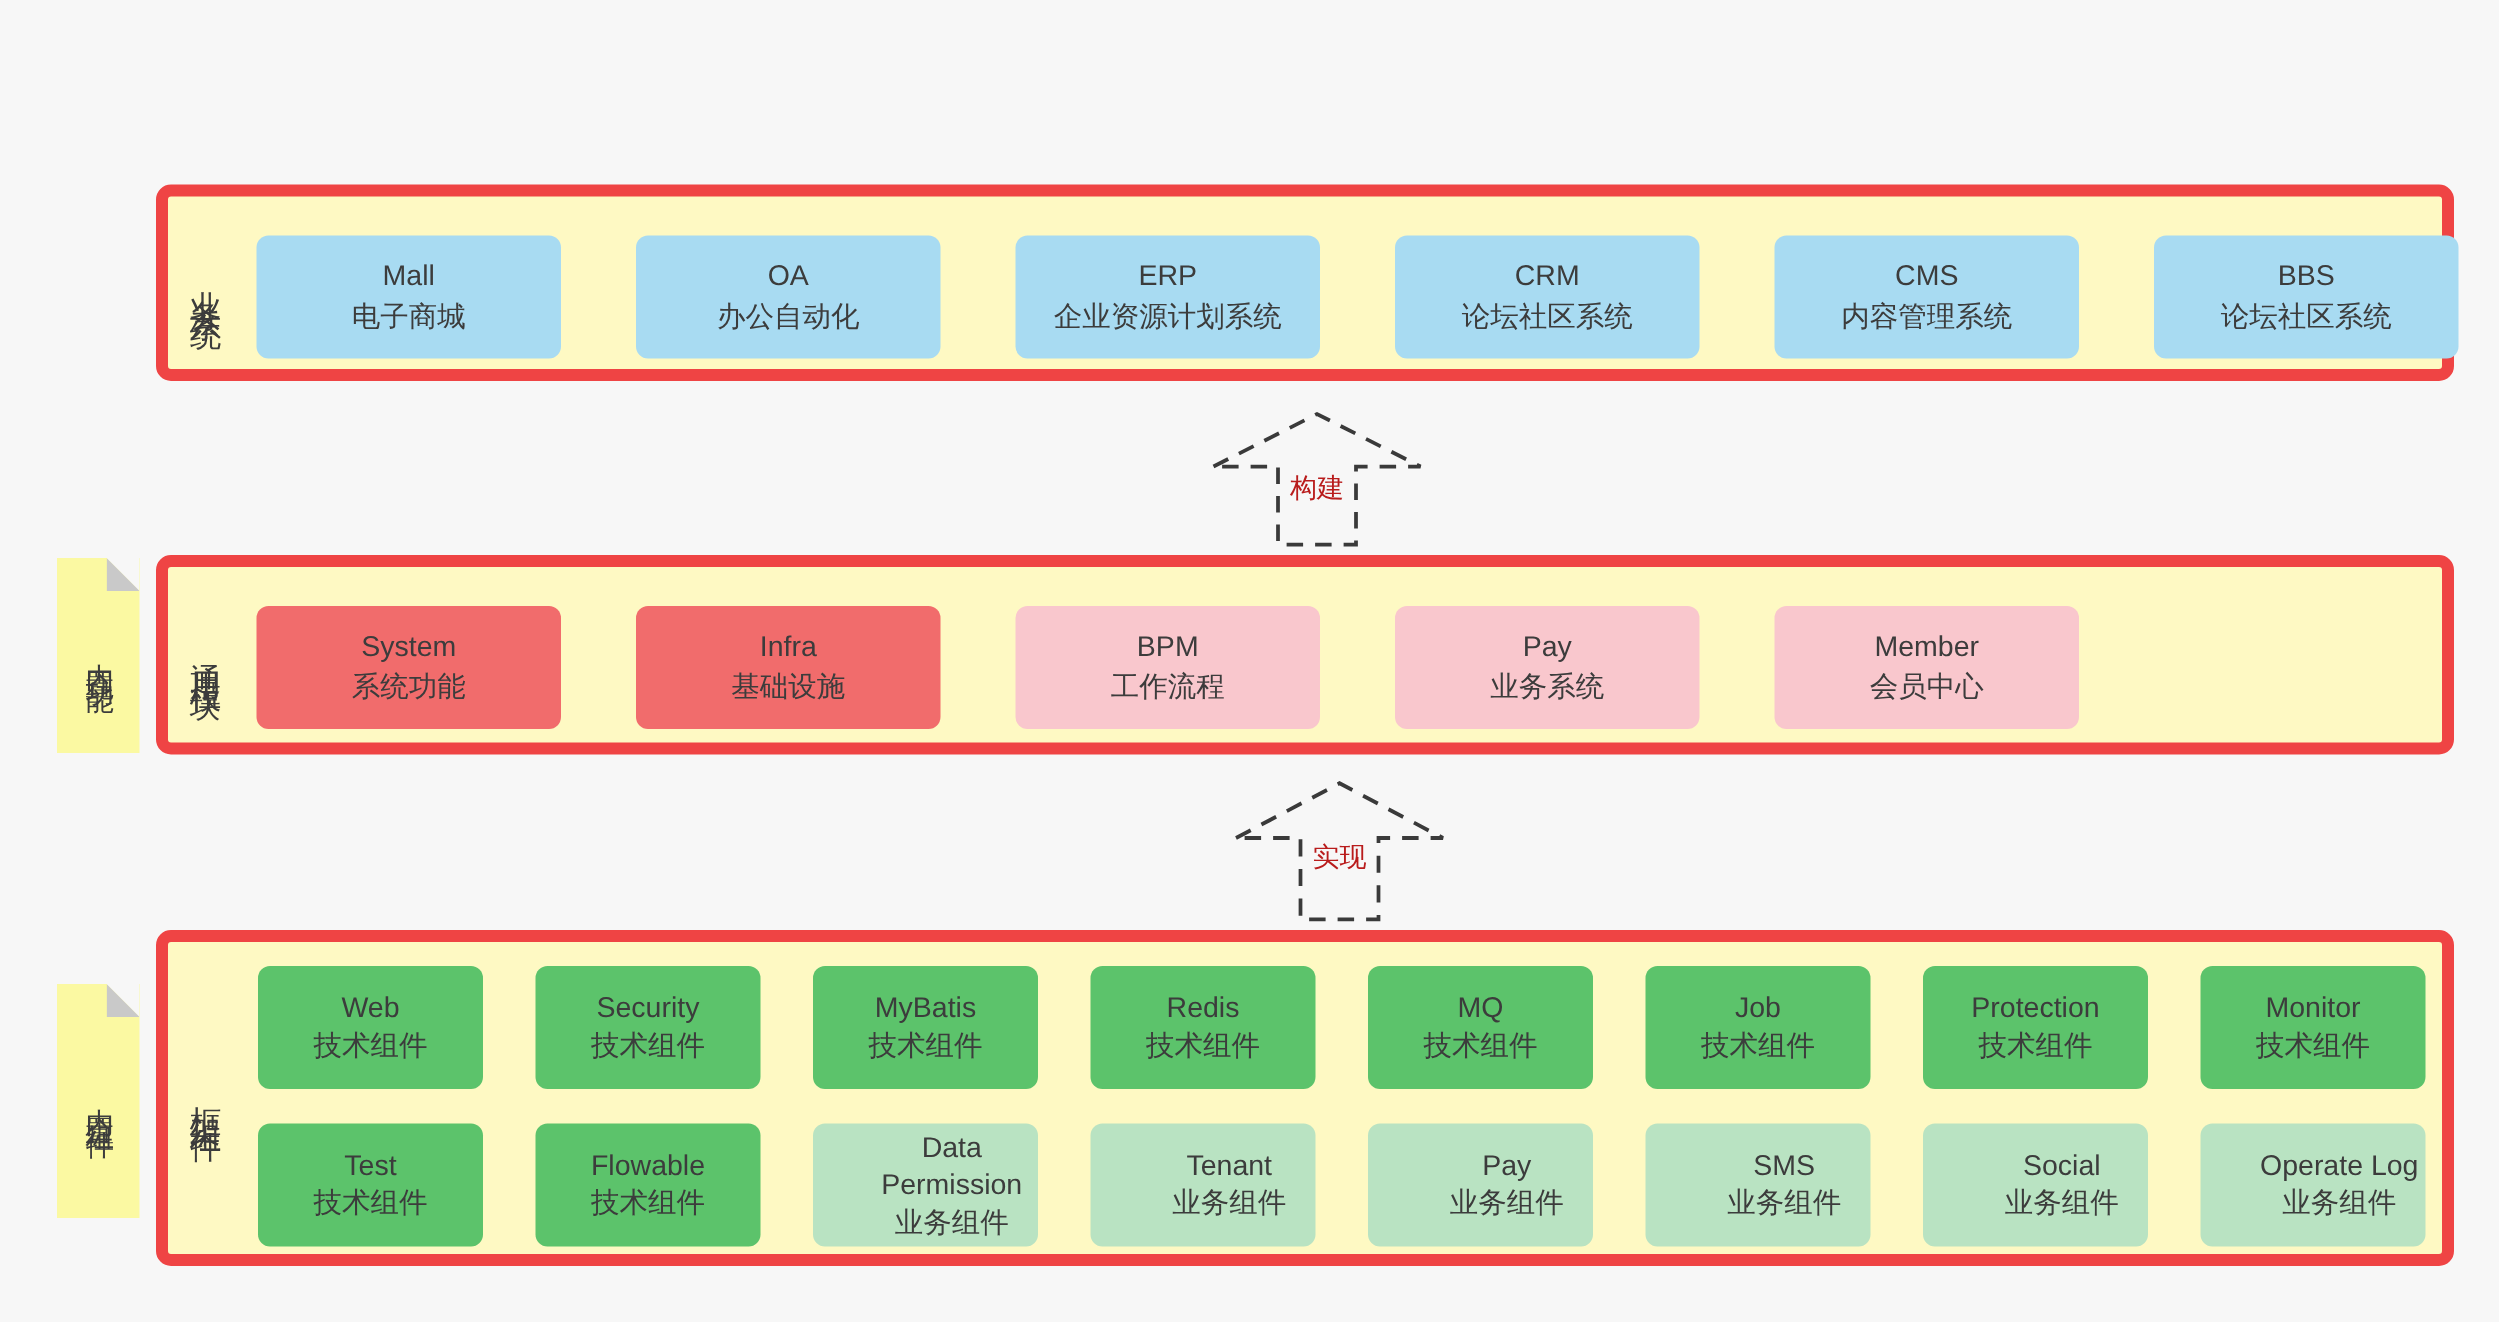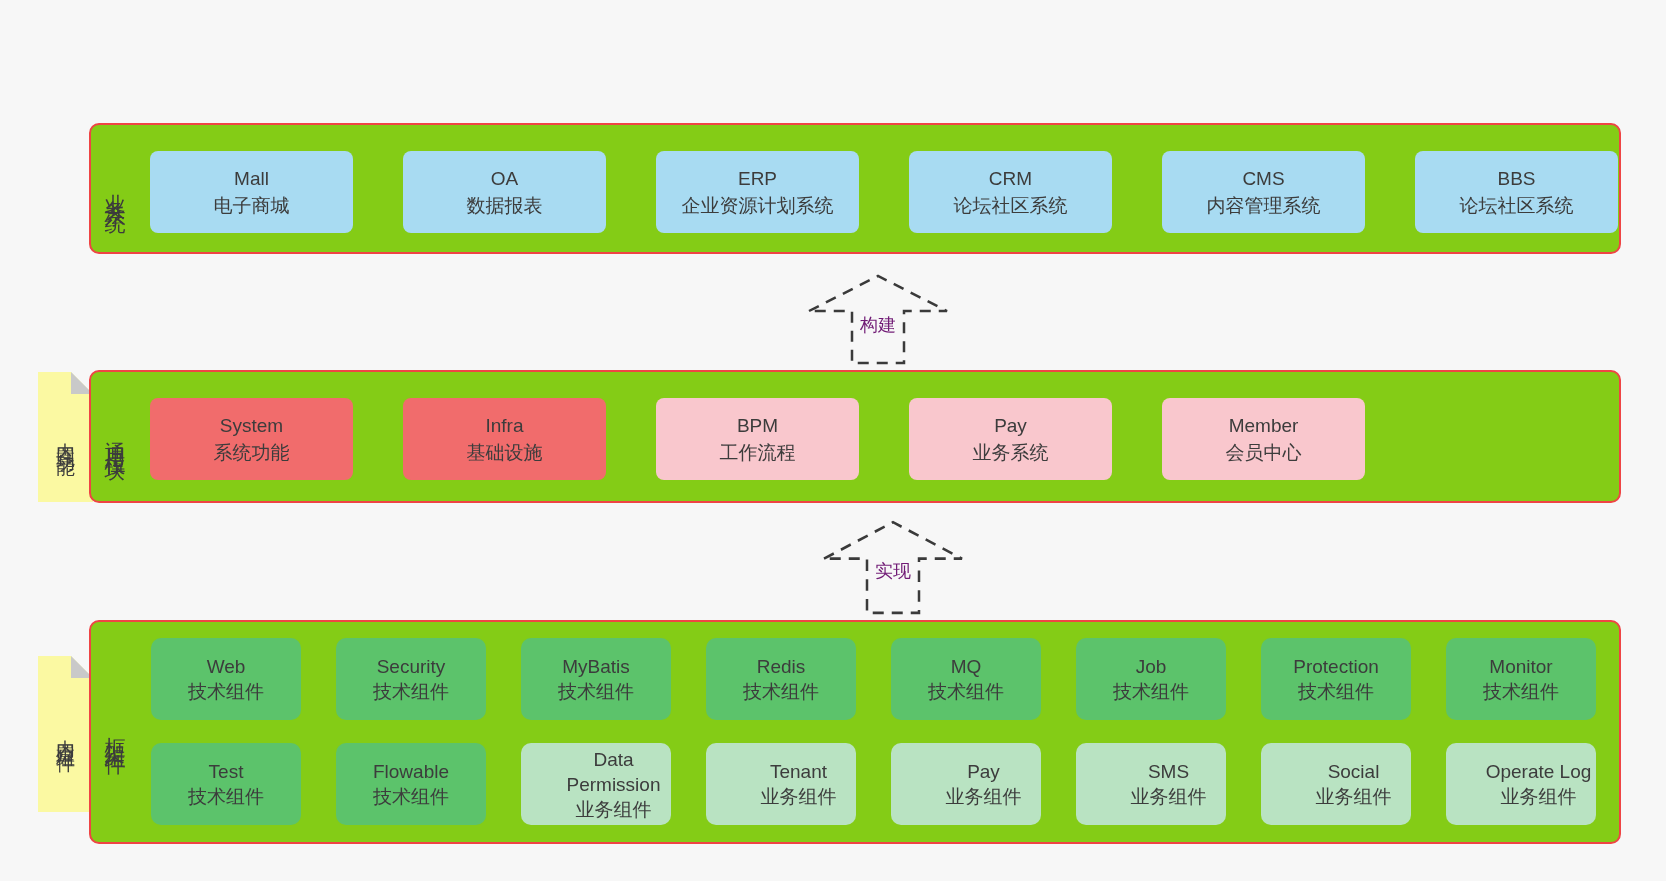--- a/index.html
+++ b/index.html
@@ -2,43 +2,43 @@
 <html><head>
 <meta charset="utf-8">
 <style>
   html,body{margin:0;padding:0;background:#f7f7f7;}
   #canvas{
     position:relative;width:1666px;height:881px;background:#f7f7f7;
     font-family:"Liberation Sans","DejaVu Sans",sans-serif;color:#3c3c3c;
     overflow:hidden;
   }
   .band{
-    position:absolute;left:89px;width:1532px;box-sizing:border-box;
-    background:#84cc16;border:2px solid #ef4444;border-radius:10px;
+    position:absolute;left:104px;width:1532px;box-sizing:border-box;
+    background:#fef9c3;border:8px solid #ef4444;border-radius:10px;
   }
   #band-1{top:123px;height:131px;}
   #band-2{top:370px;height:133px;}
   #band-3{top:620px;height:224px;}
   .band-label{
     position:absolute;left:10px;top:50%;transform:translateY(-50%);
     writing-mode:vertical-rl;text-orientation:upright;
     font-size:21px;letter-spacing:6px;color:#3c3c3c;white-space:nowrap;
   }
   .boxes-row{position:absolute;left:59px;top:26px;display:flex;gap:50px;}
   .box{
     box-sizing:border-box;border-radius:8px;
     display:flex;flex-direction:column;align-items:center;justify-content:center;
     text-align:center;color:#3c3c3c;
   }
   .box-lg{width:203px;height:82px;font-size:19px;line-height:27px;}
   .grid-8{
     position:absolute;left:60px;top:16px;display:grid;
     grid-template-columns:repeat(8,150px);column-gap:35px;row-gap:23px;
   }
-  .box-sm{width:150px;height:82px;font-size:19px;line-height:25px;padding:0 4px;border-radius:10px;}
+  .box-sm{width:150px;height:82px;font-size:19px;line-height:25px;padding:0 4px;}
   .v-blue{background:#a8dbf2;}
   .v-red{background:#f16c6c;}
   .v-pink{background:#f9c7cd;}
   .v-green{background:#5cc36b;}
   .v-lightgreen{background:#b9e3c2;padding-left:39px;}
   .sticky{
     position:absolute;left:38px;width:55px;background:#fbf9a2;
     display:flex;align-items:center;justify-content:center;
   }
   #sticky-2{top:372px;height:130px;}
@@ -54,39 +54,39 @@
   .fold{
     position:absolute;top:0;right:0;width:22px;height:22px;background:#c9c9c9;
     clip-path:polygon(0 0,100% 100%,0 100%);
   }
   .arrow{position:absolute;width:146px;}
   #arrow-1{left:805px;top:272px;height:93px;}
   #arrow-2{left:820px;top:518px;height:97px;}
   .arrow svg{display:block;width:100%;height:100%;}
   .arrow-label{
     position:absolute;top:40px;left:50%;transform:translateX(-50%);
-    background:#f7f7f7;padding:1px 4px 5px 4px;font-size:18px;color:#701a75;
+    background:#f7f7f7;padding:1px 4px 5px 4px;font-size:18px;color:#b91c1c;
     white-space:nowrap;
   }
 </style>
 </head>
 <body>
 
 <div id="canvas">
 
   <div class="band" id="band-1">
     <div class="band-label">业务系统</div>
     <div class="boxes-row">
       <div class="box box-lg v-blue">
         <span>Mall</span>
         <span>电子商城</span>
       </div>
       <div class="box box-lg v-blue">
         <span>OA</span>
-        <span>数据报表</span>
+        <span>办公自动化</span>
       </div>
       <div class="box box-lg v-blue">
         <span>ERP</span>
         <span>企业资源计划系统</span>
       </div>
       <div class="box box-lg v-blue">
         <span>CRM</span>
         <span>论坛社区系统</span>
       </div>
       <div class="box box-lg v-blue">

